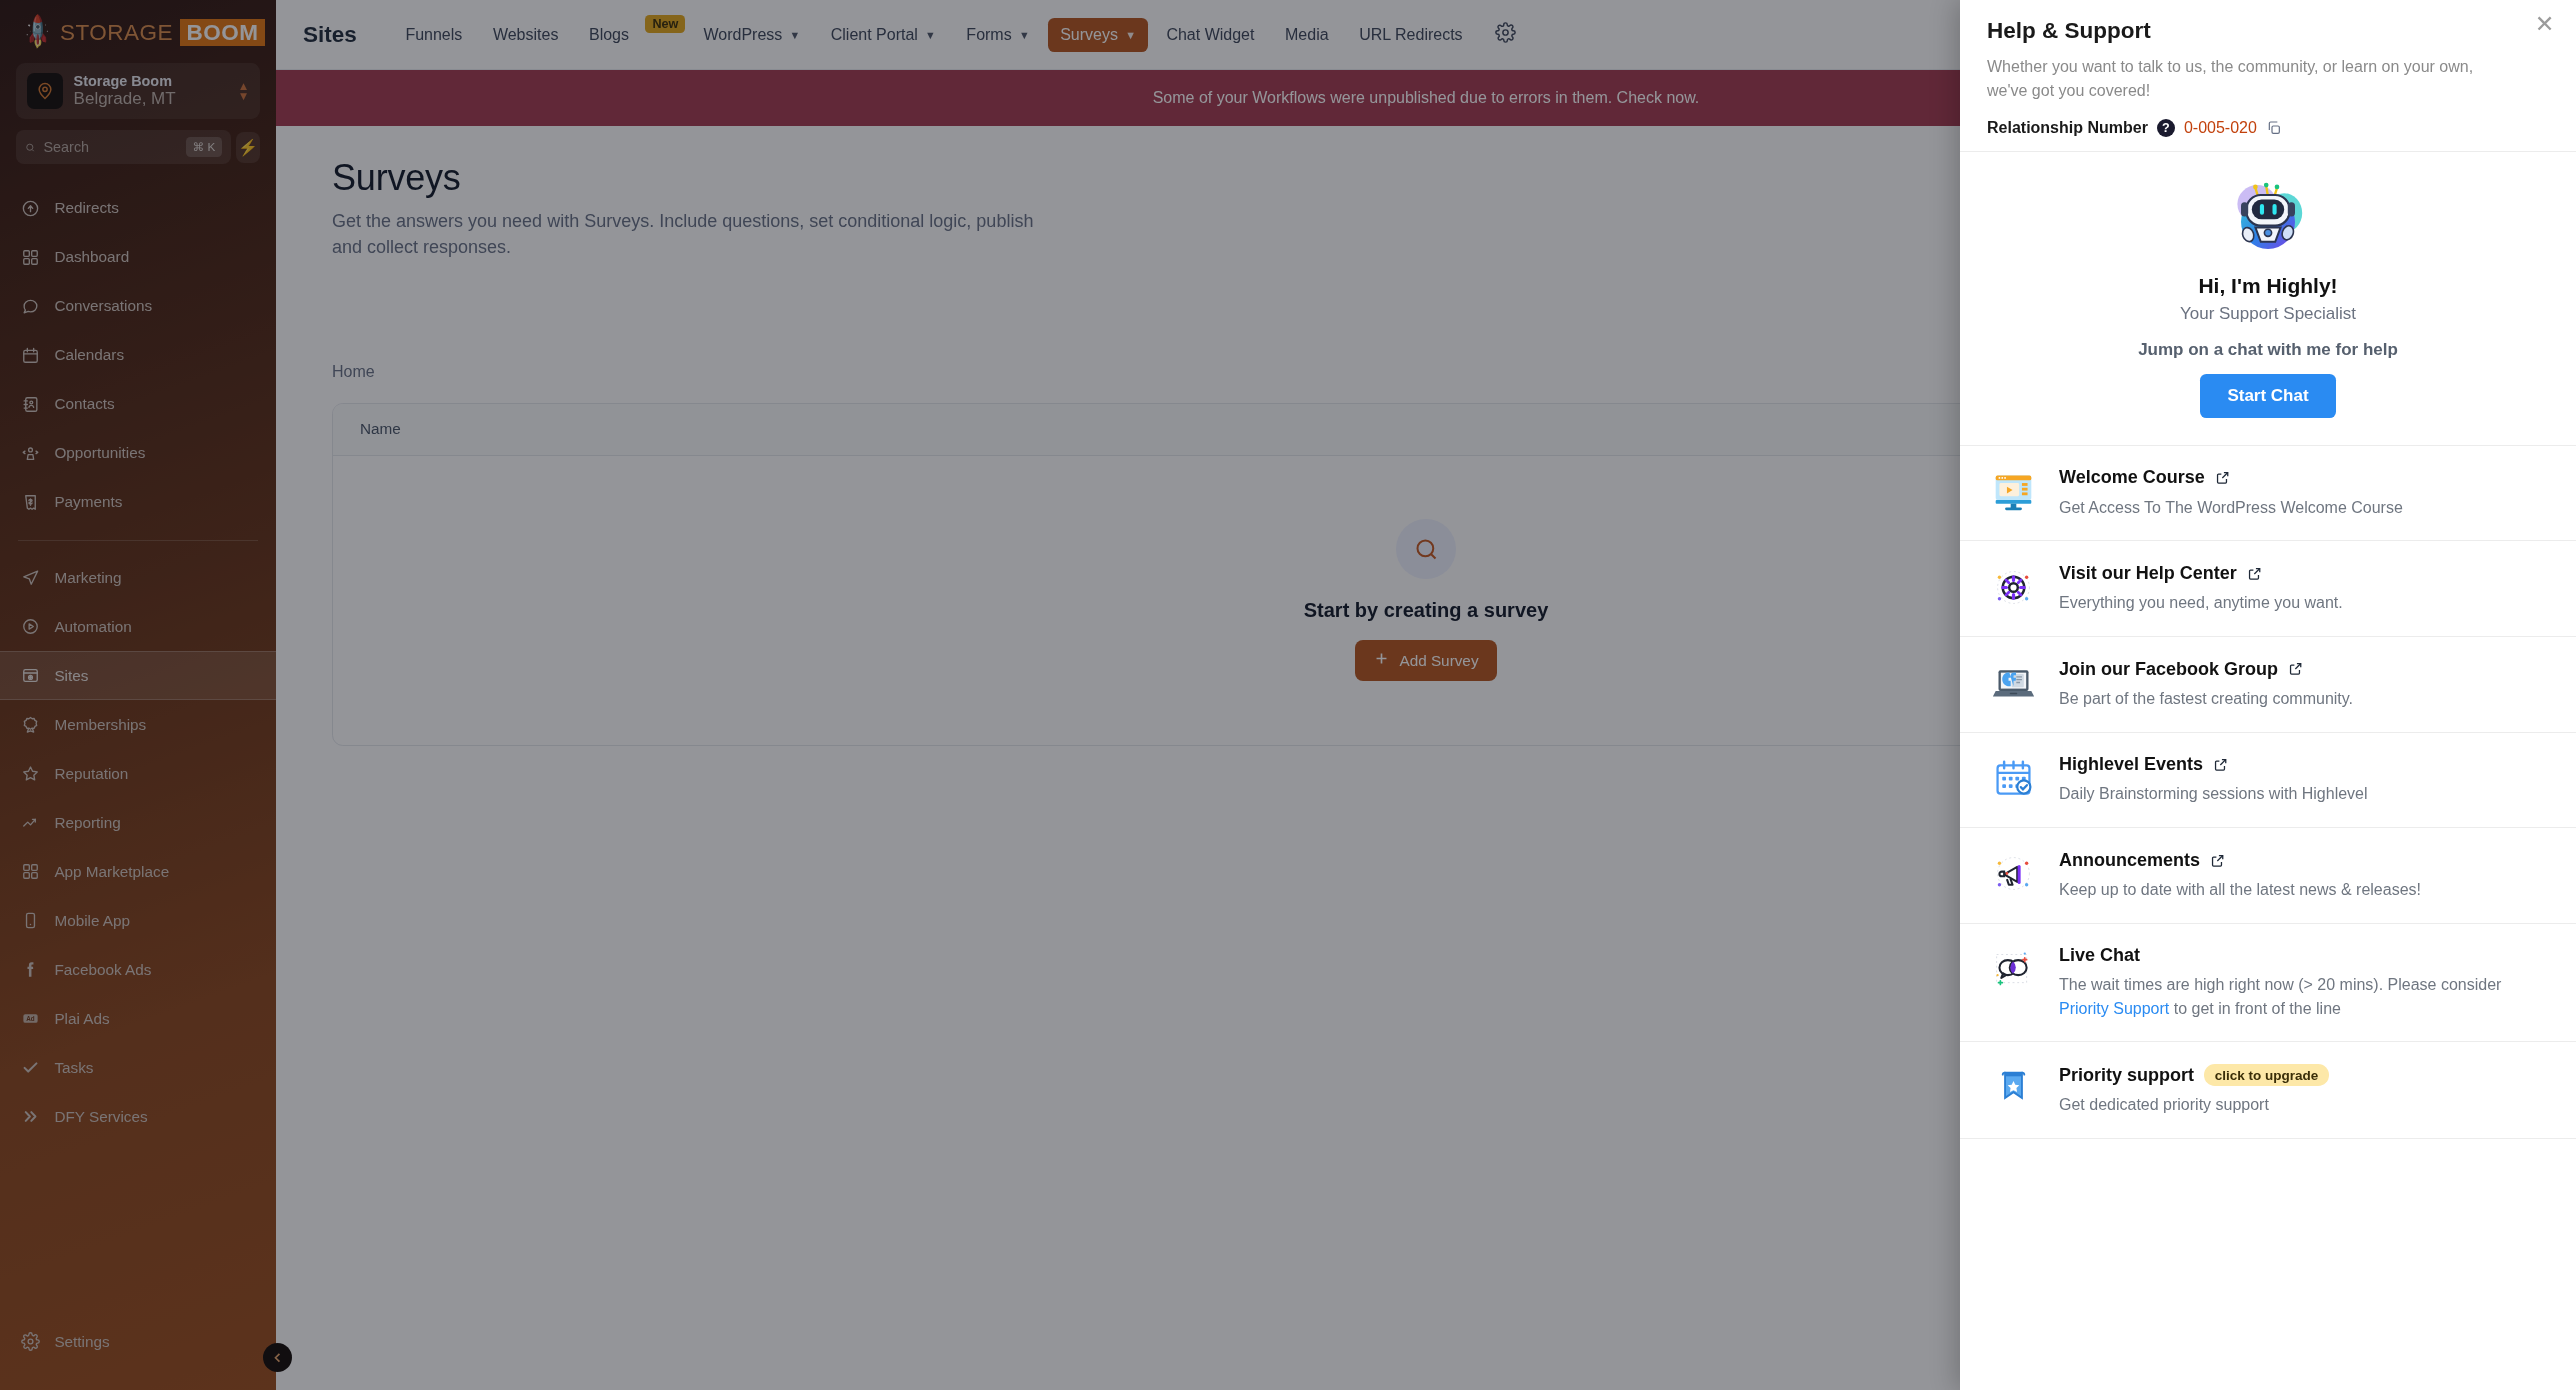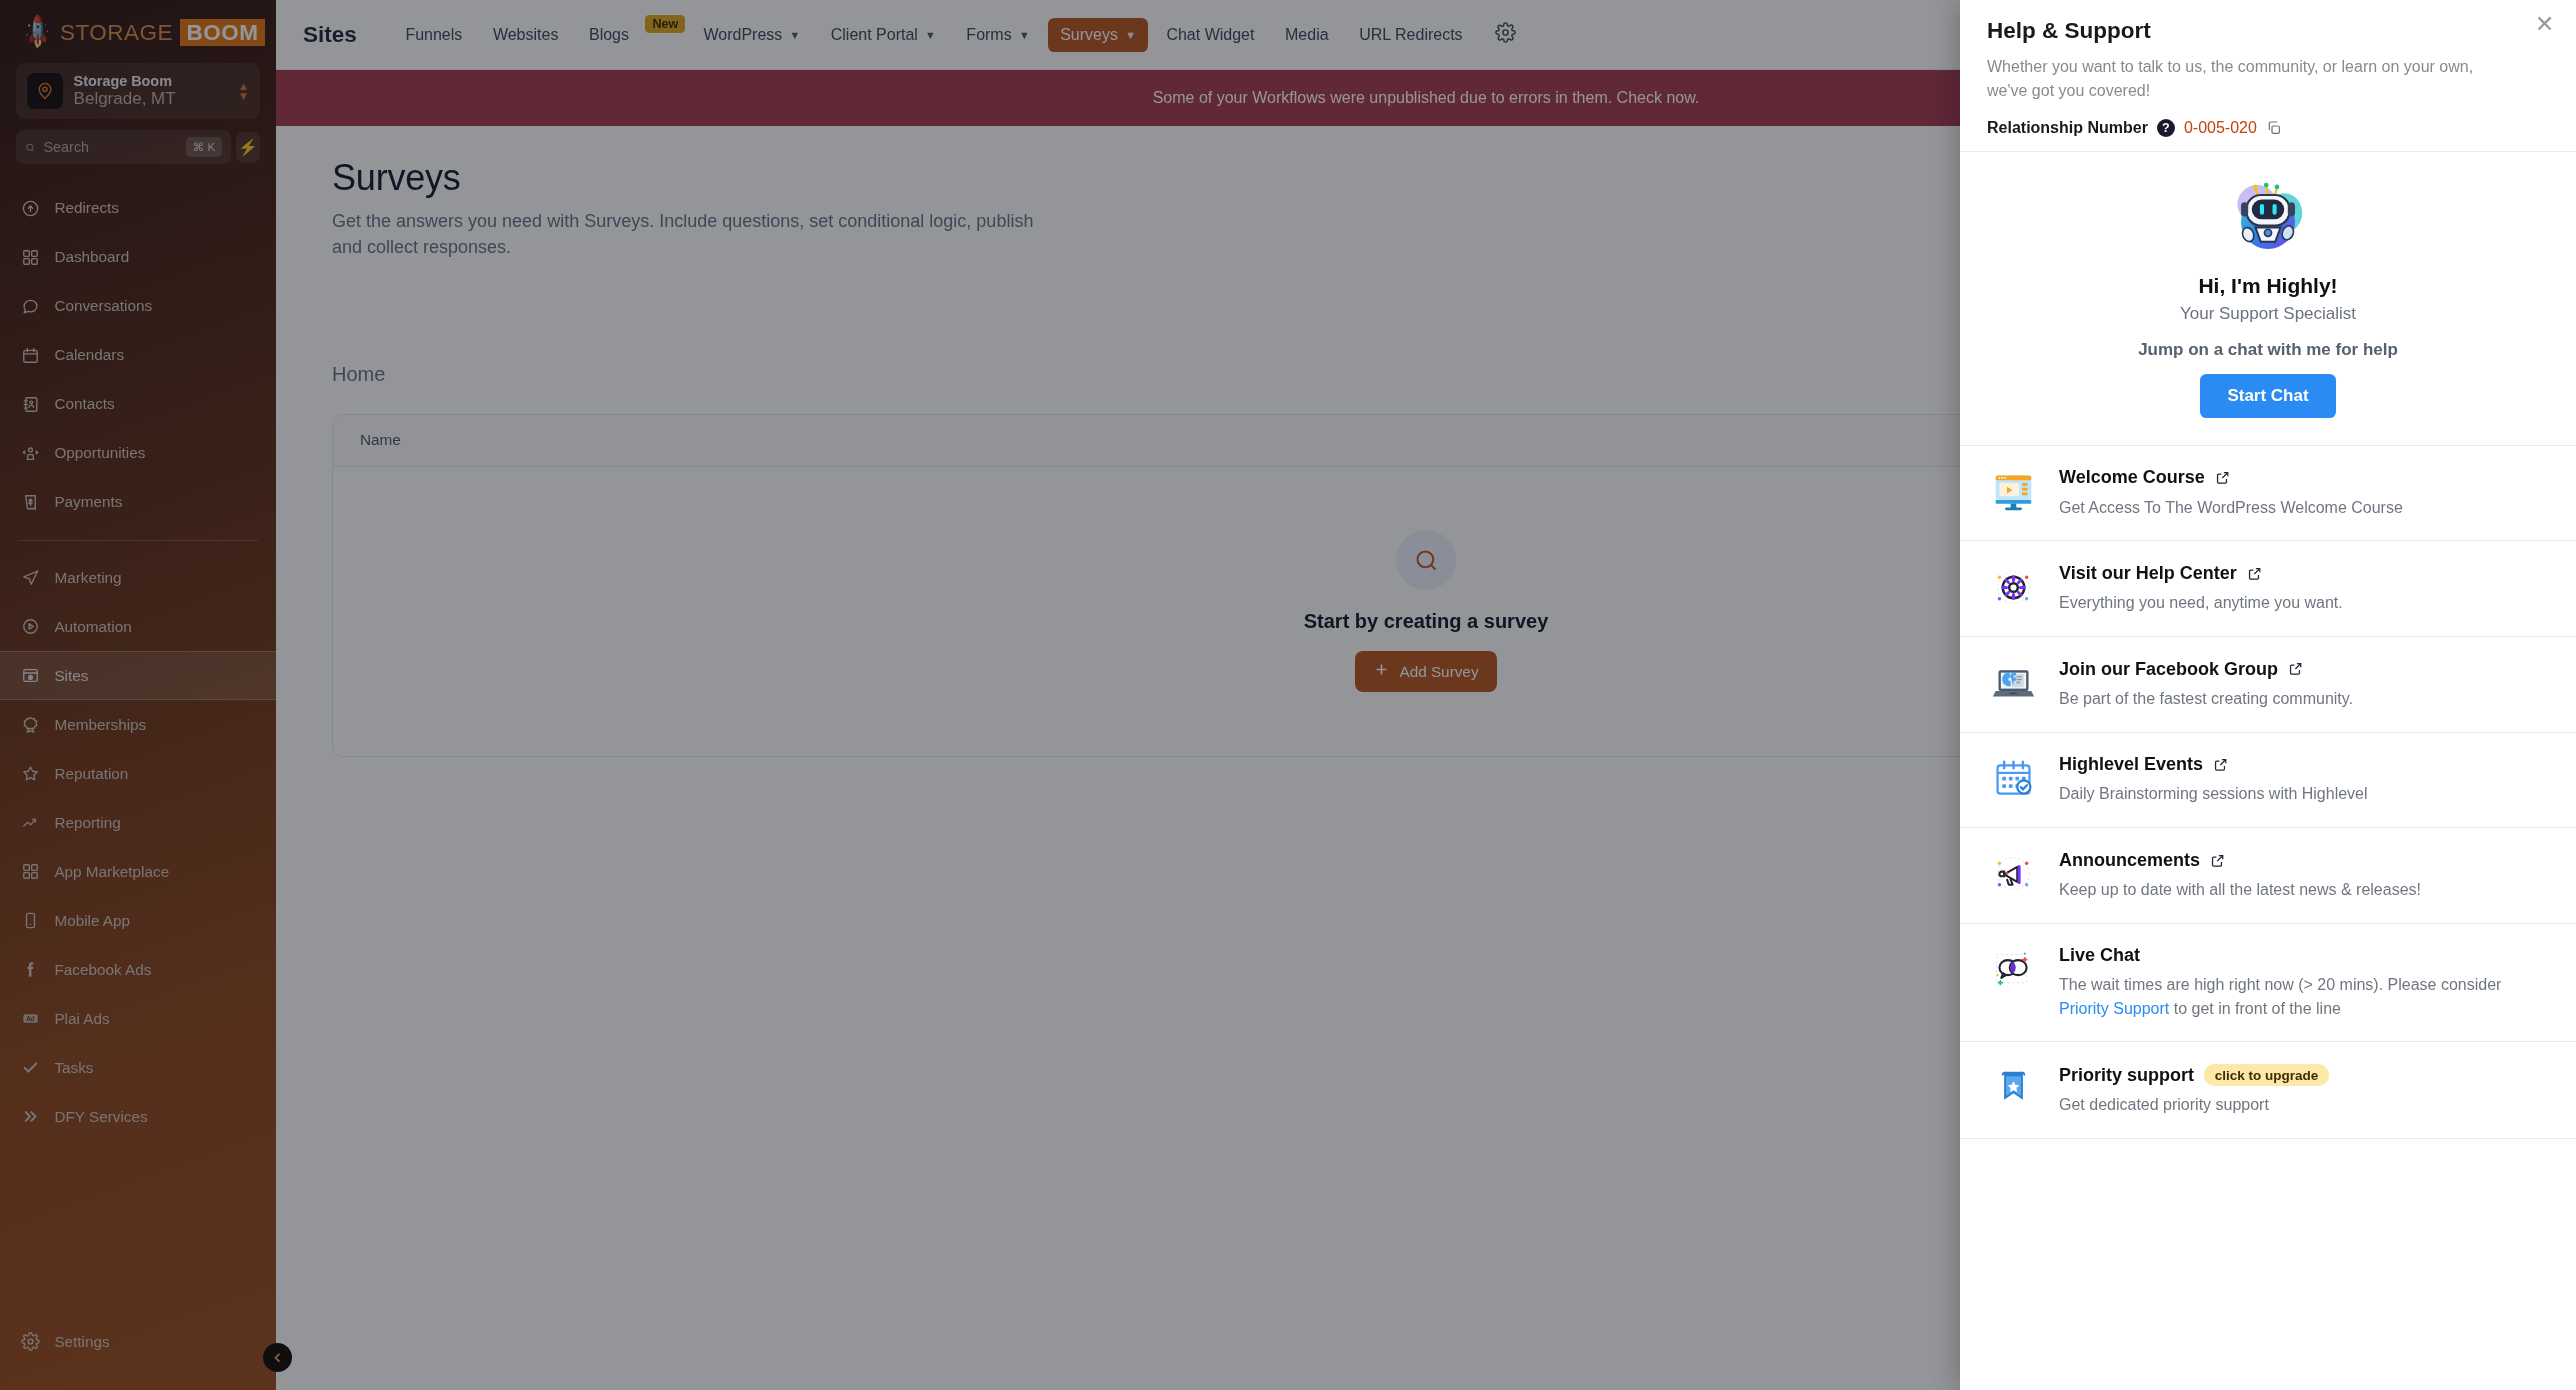--- a/index.html
+++ b/index.html
@@ -144,24 +144,24 @@
 
   .toolbar { display:flex; justify-content: flex-end; gap: 12.6px; margin-top: 36px; }
   .seg { display:flex; border: 0.9px solid #d3d7de; border-radius: 8px; overflow: hidden; background:#fff; }
   .seg-btn {
     width: 49px; height: 41px; display:flex; align-items:center; justify-content:center;
     color: #344054; cursor: pointer; border-right: 0.9px solid #d3d7de;
   }
   .seg-btn:last-child { border-right: 0; }
   .seg-btn.on { background: #f2f4f7; }
 
-  .breadcrumb { margin-top: 23.5px; font-size: 20px; color: #667085; }
+  .breadcrumb { margin-top: 23.5px; font-size: 16px; color: #667085; }
 
   .table-card {
-    margin-top: 28px; border: 0.9px solid #e4e7ec; border-radius: 10.8px;
+    margin-top: 22px; border: 0.9px solid #e4e7ec; border-radius: 10.8px;
     background: #ffffff; overflow: hidden; height: 343px;
     display: flex; flex-direction: column;
   }
   .thead {
     display: flex; align-items: center; height: 52px;
     background: #fafbfc; border-bottom: 0.9px solid #e4e7ec;
     font-size: 15.3px; color: #475467; padding: 0 27px;
   }
   .th-name { flex: 1 1 auto; }
   .th-upd { width: 216px; }

